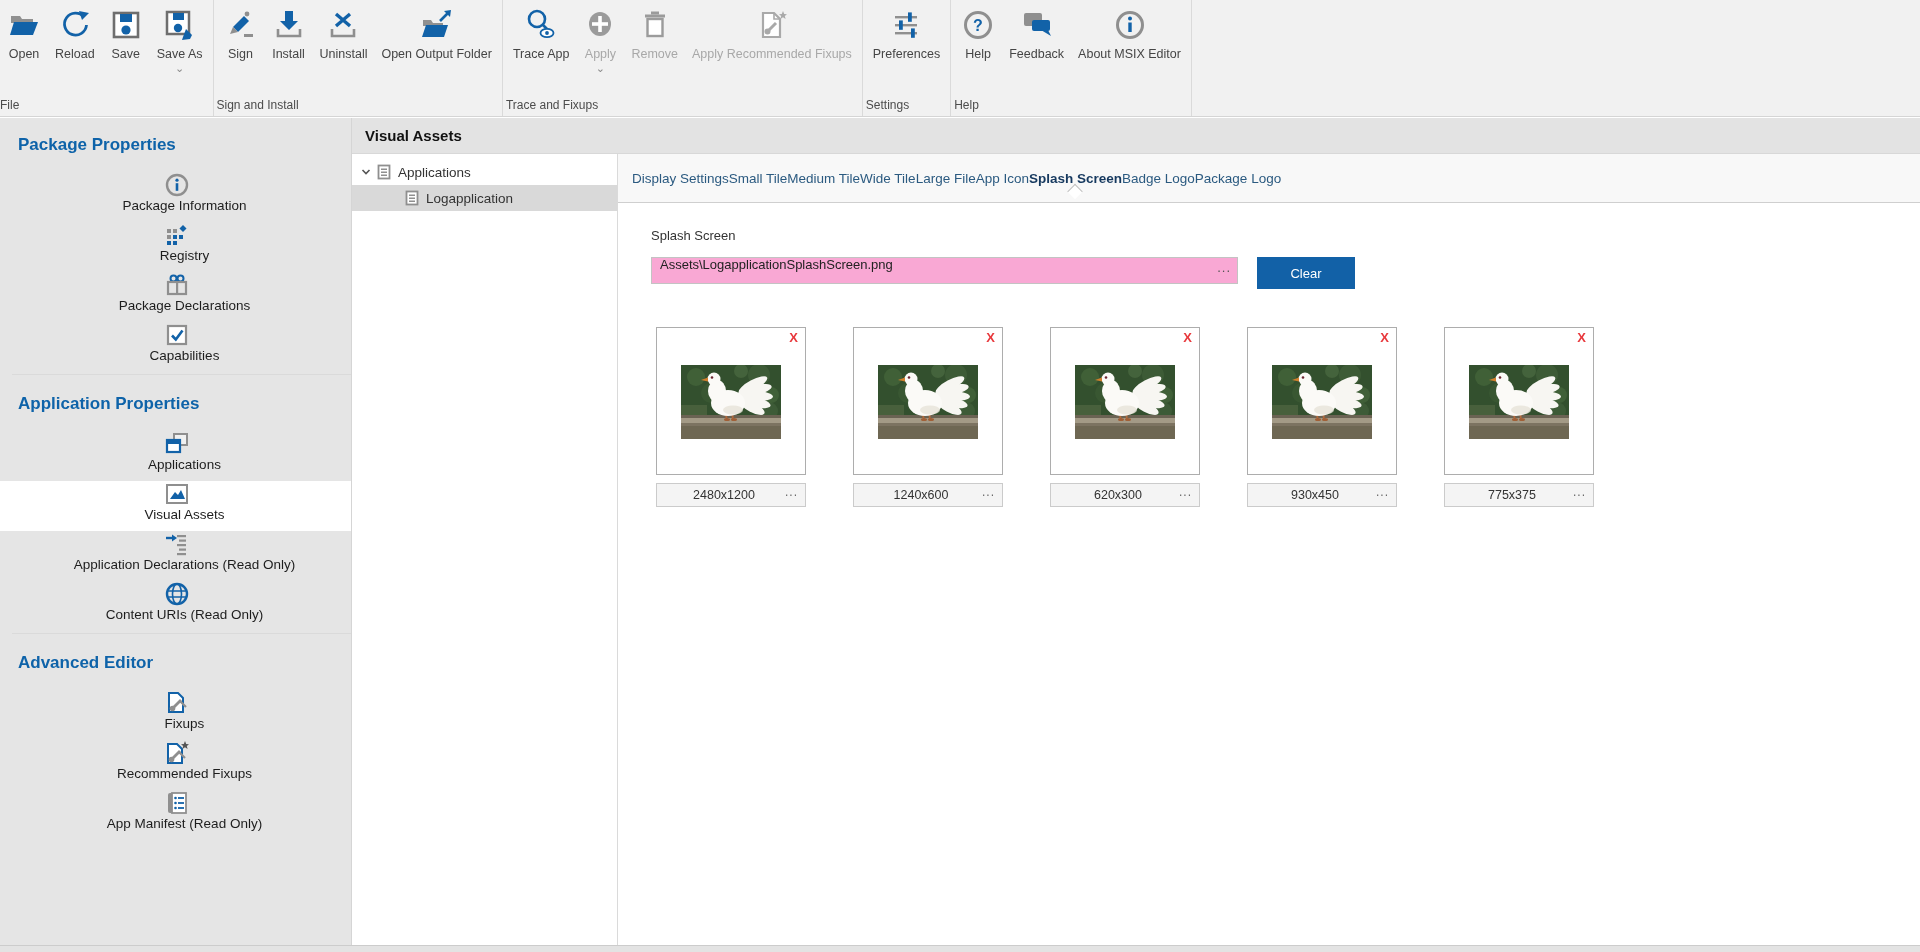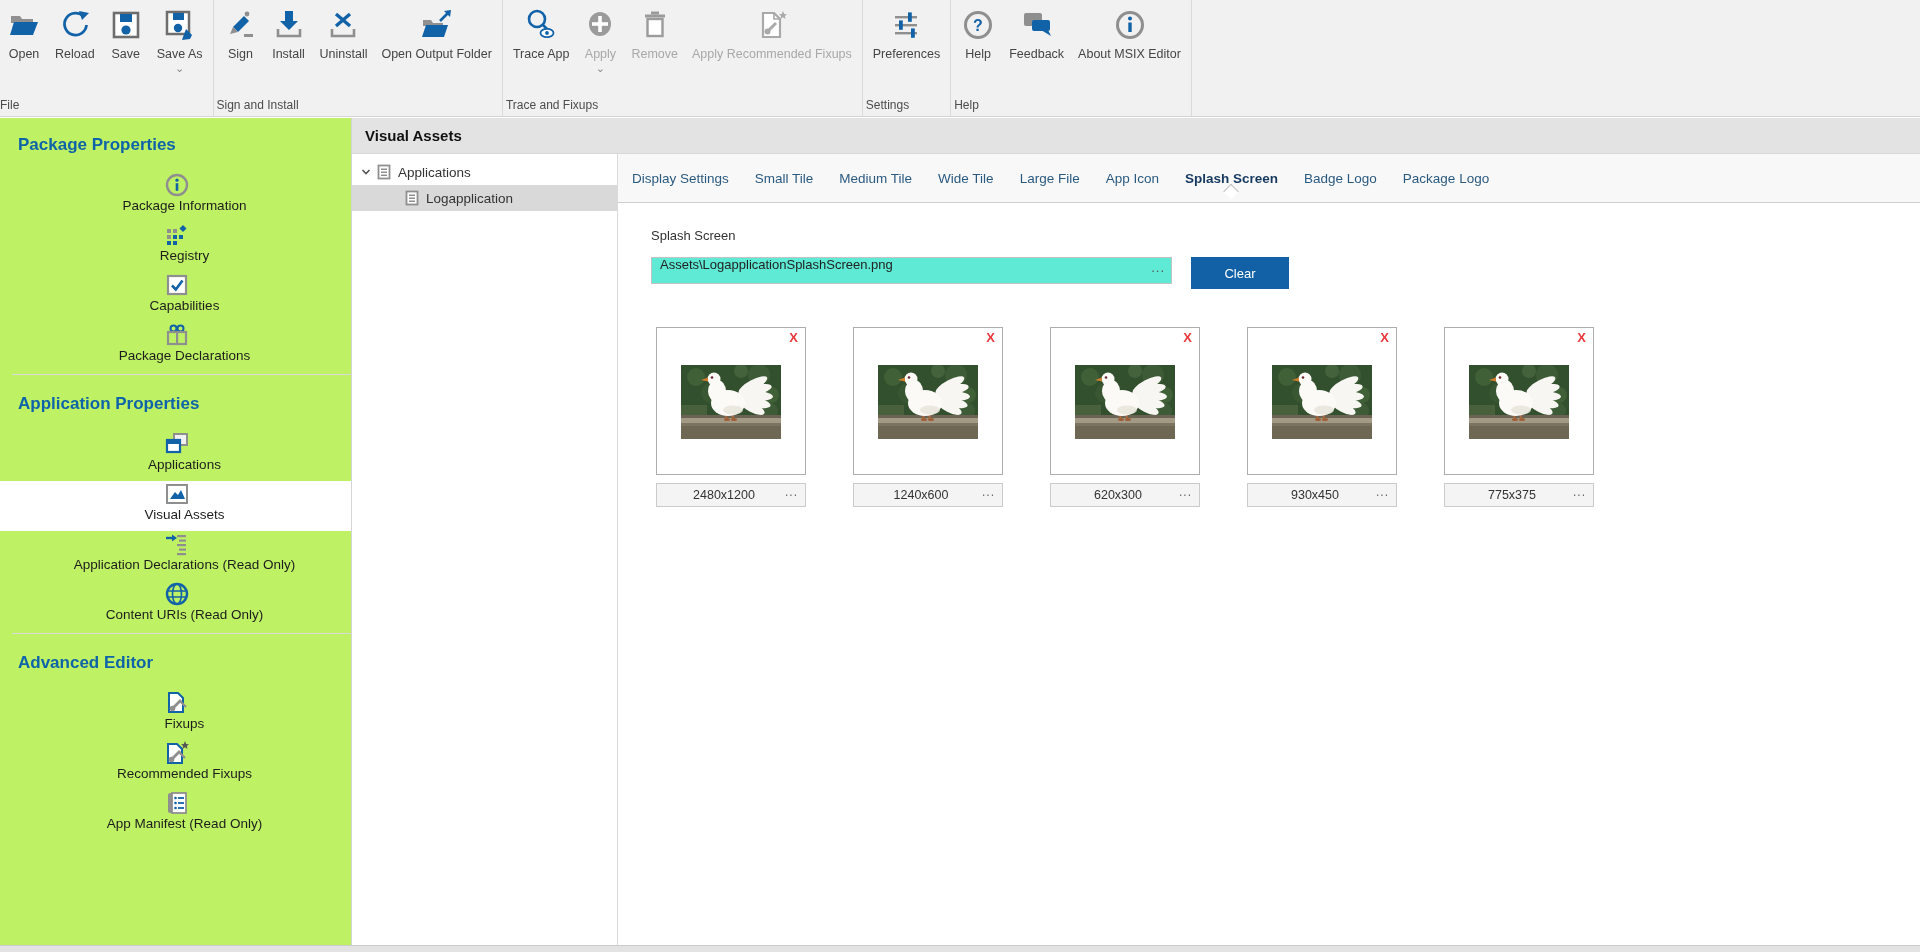--- a/index.html
+++ b/index.html
@@ -14,21 +14,21 @@
   .titem { display:flex; flex-direction:column; align-items:center; padding:0 7px; min-width:46px; cursor:default; }
   .ticon { height:40px; display:flex; align-items:center; justify-content:center; }
   .tlabel { margin-top:2px; font-size:12.5px; color:#454545; text-align:center; line-height:15px; white-space:pre-line; }
   .titem.disabled .tlabel { color:#a8a8a8; }
   .tchev { font-size:11px; color:#8a8a8a; line-height:10px; margin-top:1px; }
   .tcaption { font-size:12px; color:#4c4c4c; padding:2px 0 4px 0; }
   .tsep { width:1px; background:#dadada; margin:0 3px; }
 
   
   .sidebar { position:absolute; left:0; top:118px; width:352px; height:827px;
-             background:#bef264; border-right:1px solid #d5d5d5; overflow:hidden; }
+             background:#e5e5e5; border-right:1px solid #d5d5d5; overflow:hidden; }
   .sheading { height:54px; display:flex; align-items:center; padding-left:18px;
               font-size:17px; font-weight:bold; color:#0e63a9; }
   .sitem { height:50px; display:flex; align-items:center; padding-left:18px; font-size:13.5px; color:#1d1d1d; cursor:default;flex-direction:column; }
   .sitem.selected { background:#ffffff; }
   .sicon { width:26px; height:26px; margin-right:16px; flex:0 0 26px; display:flex; align-items:center; justify-content:center; }
   .sdivider { height:1px; background:#dadada; margin:2px 0 2px 12px; }
 
   
   .panel-header { position:absolute; left:352px; top:118px; width:1568px; height:36px;
                   background:#e3e3e3; border-bottom:1px solid #d8d8d8; display:flex; align-items:center; padding-left:13px;
@@ -36,28 +36,28 @@
   .tree { position:absolute; left:352px; top:154px; width:266px; height:791px; background:#fff; border-right:1px solid #dadada; padding-top:5px; }
   .trow { height:26px; display:flex; align-items:center; font-size:13.5px; color:#333; cursor:default; }
   .trow .exp { margin-left:8px; margin-right:4px; display:flex; }
   .trow .doc { margin-right:6px; display:flex; }
   .trow.selected { background:#d9d9d9; }
   .trow.child { padding-left:52px; }
 
   
   .main { position:absolute; left:618px; top:154px; width:1302px; height:791px; background:#fff; }
   .tabbar { position:relative; height:49px; background:#f8f8f8; border-bottom:1px solid #cfcfcf;
-            display:flex; align-items:center; padding-left:14px; gap:26px; }
+            display:flex; align-items:center; padding-left:14px; }
   .tab { font-size:13.5px; color:#2b5a80; white-space:nowrap; cursor:pointer; position:relative; }
   .tab.active { font-weight:bold; color:#16395f; }
   .notch { position:absolute; left:50%; bottom:-11px; width:11px; height:11px; background:#fff;
            border-left:1px solid #bfbfbf; border-top:1px solid #bfbfbf; transform:translateX(-50%) rotate(45deg); }
   .field-label { position:absolute; left:33px; top:74px; font-size:13px; color:#333; }
   .path-row { position:absolute; left:33px; top:103px; display:flex; align-items:flex-start; }
-  .path-input { position:relative; width:521px; height:27px; background:#5eead4; border:1px solid #c3c3c3;
+  .path-input { position:relative; width:587px; height:27px; background:#f9a8d4; border:1px solid #c3c3c3;
                 display:flex; align-items:center; padding:0 24px 12px 8px; font-size:13px; color:#222; }
   .path-text { overflow:hidden; white-space:nowrap; }
   .browse { position:absolute; right:6px; top:2px; color:#555; font-size:13px; letter-spacing:1px; cursor:pointer; }
   .clear-btn { margin-left:19px; width:98px; height:32px; background:#1261a7; color:#fff; border:none;
                font-size:13px; font-family:"Liberation Sans", sans-serif; cursor:pointer; }
   .tiles { position:absolute; left:38px; top:173px; display:flex; gap:47px; }
   .tile-wrap { width:150px; }
   .tile { position:relative; width:150px; height:148px; background:#fff; border:1px solid #adadad; }
   .tile-x { position:absolute; top:3px; right:7px; color:#e8393d; font-size:13px; font-weight:bold; cursor:pointer; line-height:14px; }
   .dove-img { position:absolute; left:24px; top:37px; width:100px; height:74px; }
@@ -339,36 +339,36 @@
             <rect x="3" y="19" width="4" height="4" fill="#1262a8"></rect>
             <rect x="9" y="19" width="4" height="4" fill="#1262a8"></rect>
             <rect x="16.5" y="4" width="5" height="5" transform="rotate(45 19 6.5)" fill="#1262a8"></rect>
           </svg>
       </span>
         <span>Registry</span>
     </div>
     <div class="sitem">
       <span class="sicon">
         <svg width="26" height="26" viewBox="0 0 26 26">
-            <rect x="4" y="4" width="18" height="18" fill="#fff" stroke="#8f8f8f" stroke-width="2.2"></rect>
-            <path d="M8 13.5 L11.8 17.5 L18.5 8.5" fill="none" stroke="#1262a8" stroke-width="2.6"></path>
-          </svg>
-      </span>
-        <span>Capabilities</span>
-    </div>
-    <div class="sitem">
-      <span class="sicon">
-        <svg width="26" height="26" viewBox="0 0 26 26">
             <circle cx="9.5" cy="6.5" r="3" fill="none" stroke="#1262a8" stroke-width="2"></circle>
             <circle cx="16.5" cy="6.5" r="3" fill="none" stroke="#1262a8" stroke-width="2"></circle>
             <rect x="4" y="10" width="18" height="12" fill="none" stroke="#8f8f8f" stroke-width="2.2"></rect>
             <rect x="12" y="10" width="2.2" height="12" fill="#8f8f8f"></rect>
           </svg>
       </span>
         <span>Package Declarations</span>
+    </div>
+    <div class="sitem">
+      <span class="sicon">
+        <svg width="26" height="26" viewBox="0 0 26 26">
+            <rect x="4" y="4" width="18" height="18" fill="#fff" stroke="#8f8f8f" stroke-width="2.2"></rect>
+            <path d="M8 13.5 L11.8 17.5 L18.5 8.5" fill="none" stroke="#1262a8" stroke-width="2.6"></path>
+          </svg>
+      </span>
+        <span>Capabilities</span>
     </div>
 
     <div class="sdivider"></div>
     <div class="sheading">Application Properties</div>
 
     <div class="sitem">
       <span class="sicon">
         <svg width="26" height="26" viewBox="0 0 26 26">
             <rect x="10" y="3" width="13" height="11" fill="#f1f1f1" stroke="#8f8f8f" stroke-width="2"></rect>
             <rect x="3" y="9" width="13" height="12" fill="#fff" stroke="#1262a8" stroke-width="2.2"></rect>

